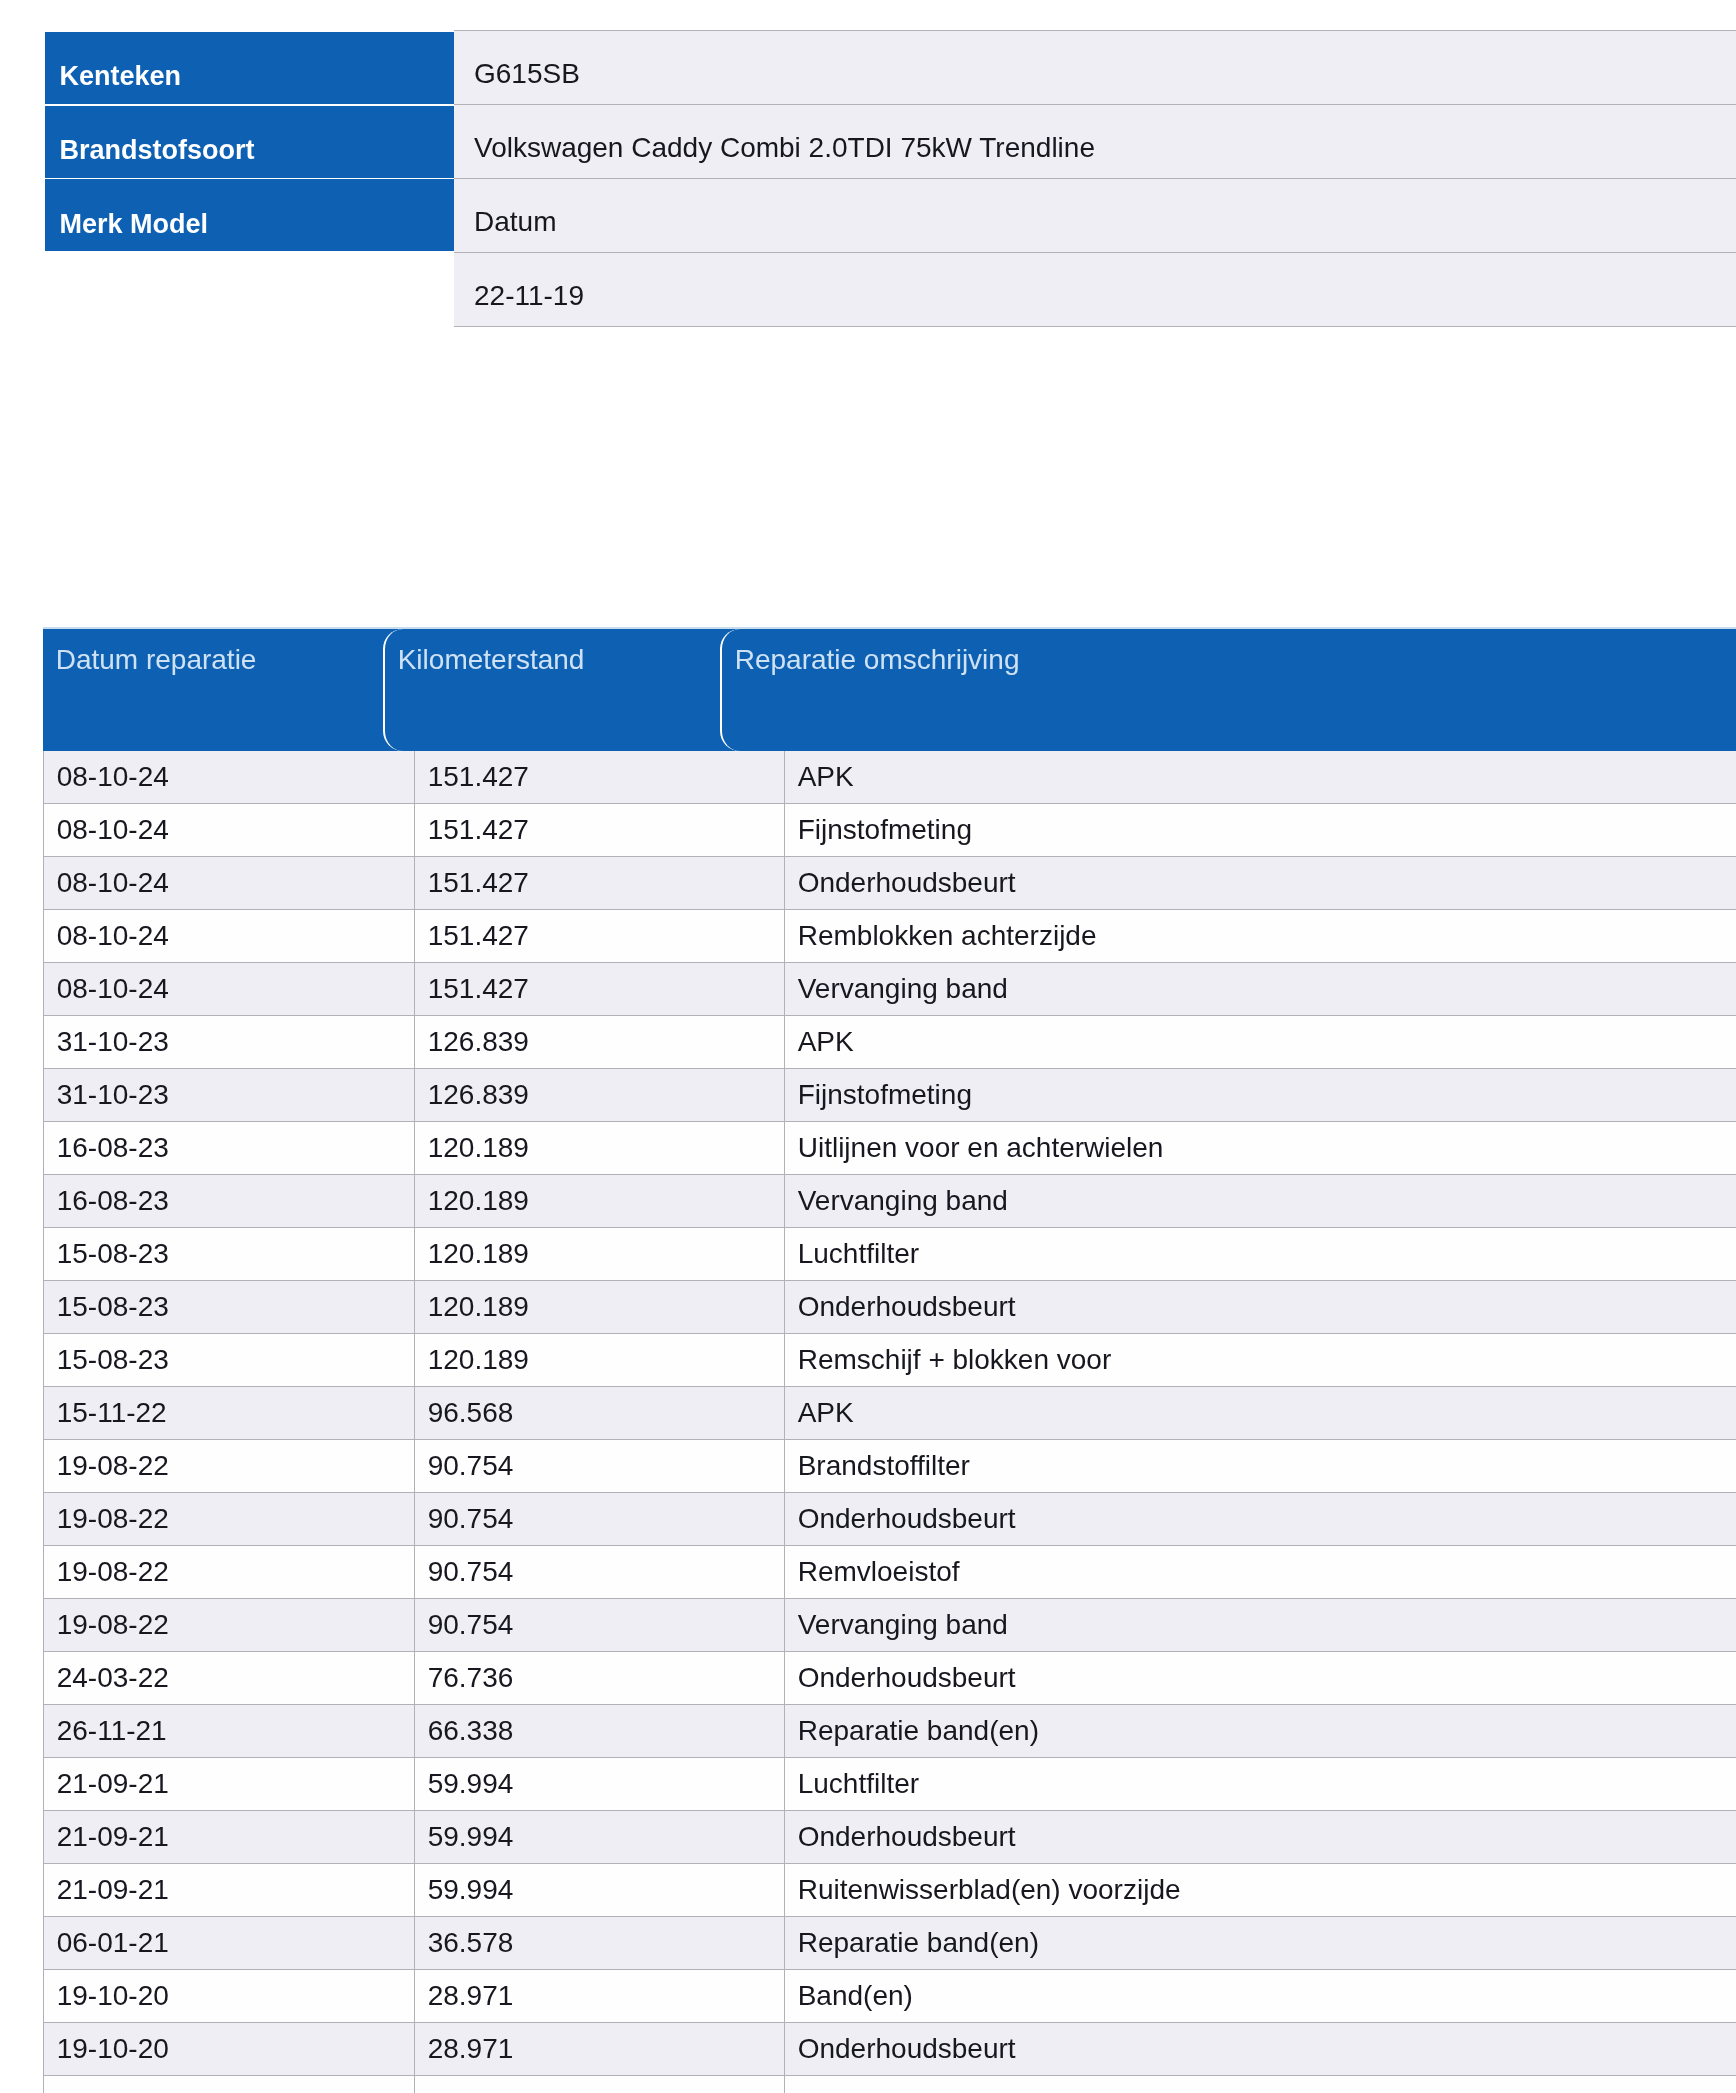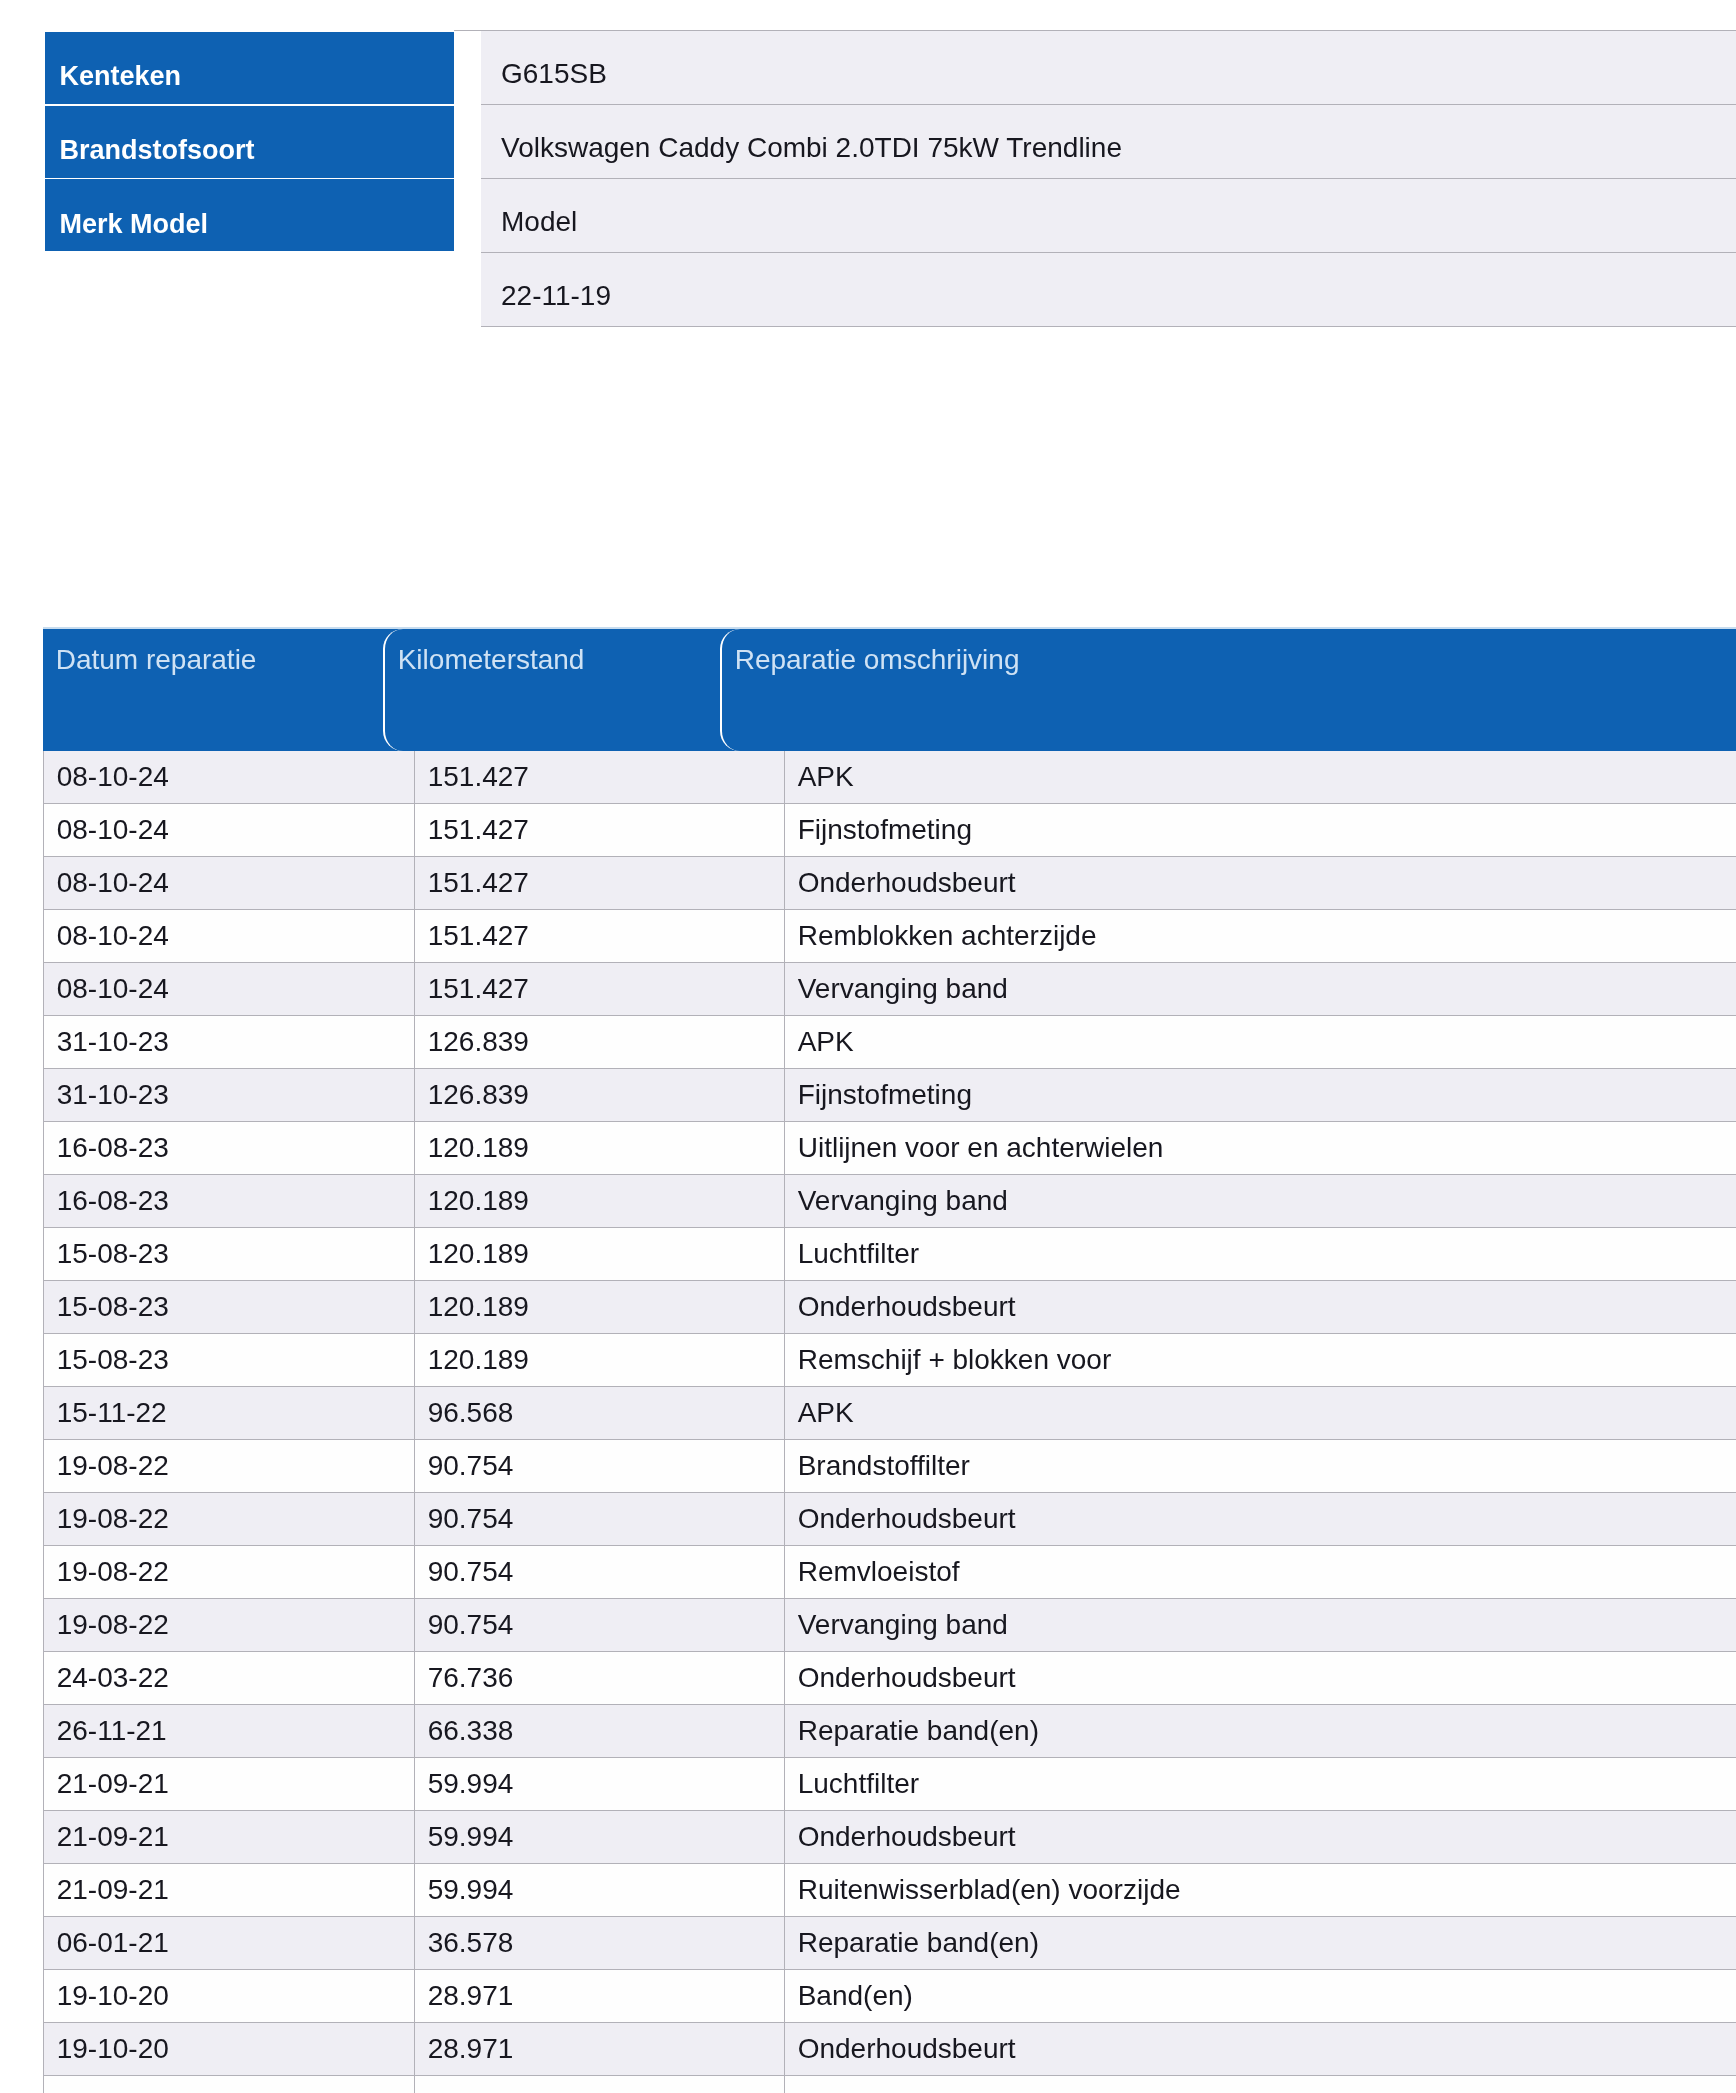--- a/index.html
+++ b/index.html
@@ -41,21 +41,20 @@
   .info-value {
     height:74px;
     box-sizing:border-box;
     border-bottom:1.8px solid var(--grid,#b2b1b8);
     background:var(--row-alt,#efeef4);
     color:var(--text-dark,#17171f);
     font-size:28px;
     display:flex;
     align-items:flex-end;
     padding:0 0 14.5px 20px;
-    margin-left:27px;
   }
 
   
   .repairs-table {
     position:absolute;
     left:43px; top:627px; right:0;
   }
   .repairs-header {
     display:flex;
     height:124px;
@@ -105,21 +104,21 @@
 
   <div class="info-table">
     <div class="info-col-labels">
       <div class="info-label">Kenteken</div>
       <div class="info-label">Brandstofsoort</div>
       <div class="info-label">Merk Model</div>
     </div>
     <div class="info-col-values">
       <div class="info-value">G615SB</div>
       <div class="info-value">Volkswagen Caddy Combi 2.0TDI 75kW Trendline</div>
-      <div class="info-value">Model</div>
+      <div class="info-value">Datum</div>
       <div class="info-value">22-11-19</div>
     </div>
   </div>
 
   <div class="repairs-table">
     <div class="repairs-header">
       <div class="h-cell h1">Datum reparatie</div>
       <div class="h-cell h2">Kilometerstand</div>
       <div class="h-cell h3">Reparatie omschrijving</div>
     </div>

